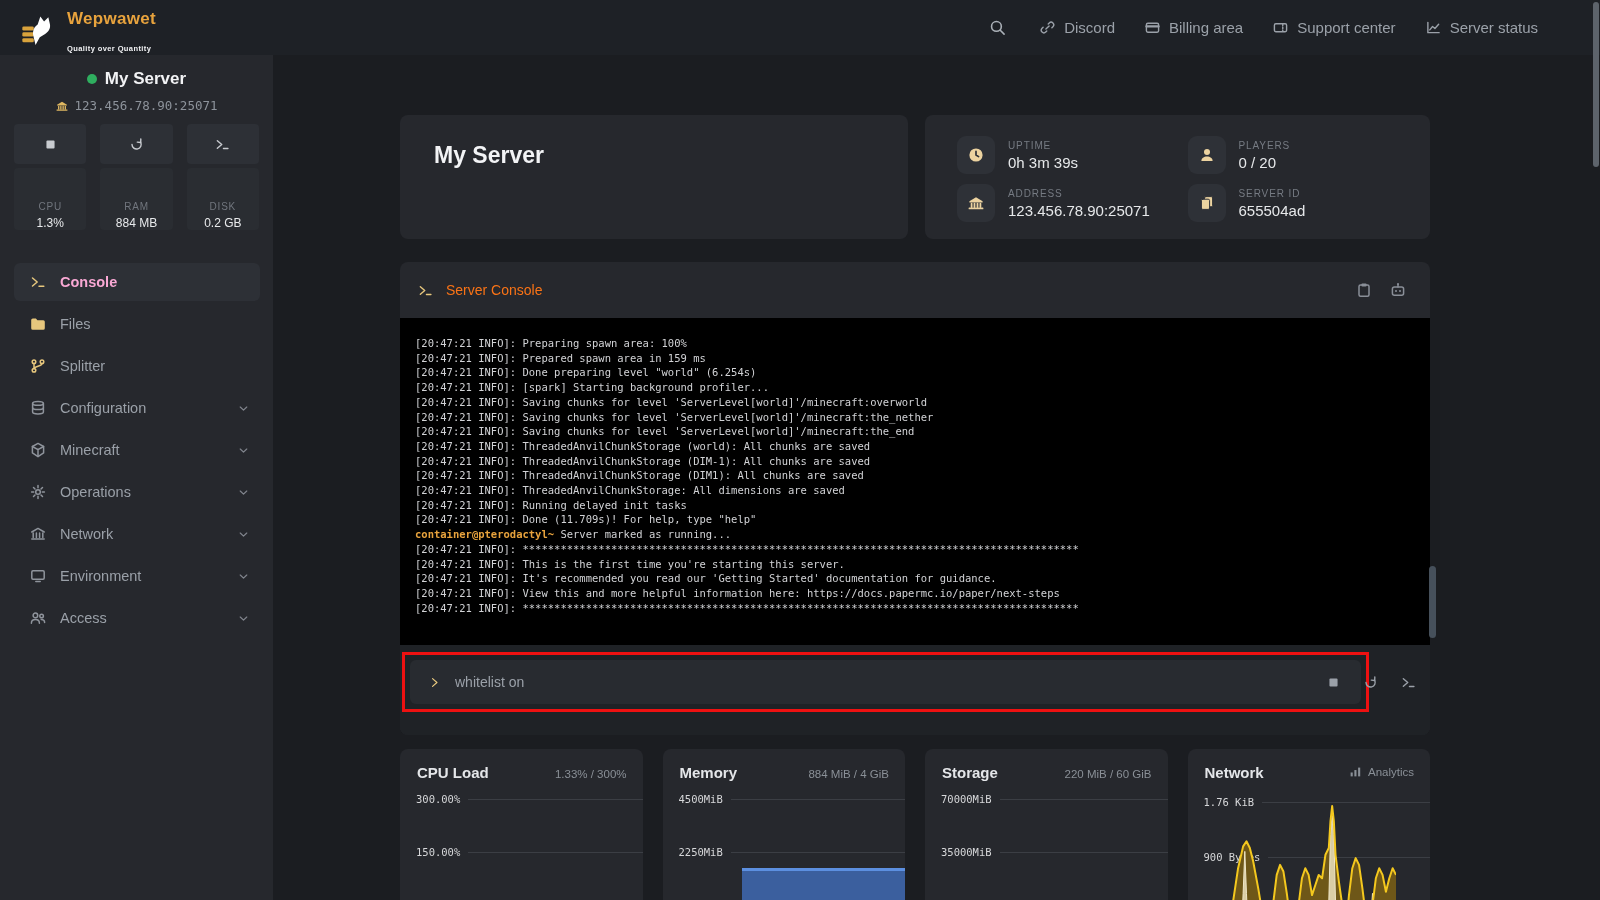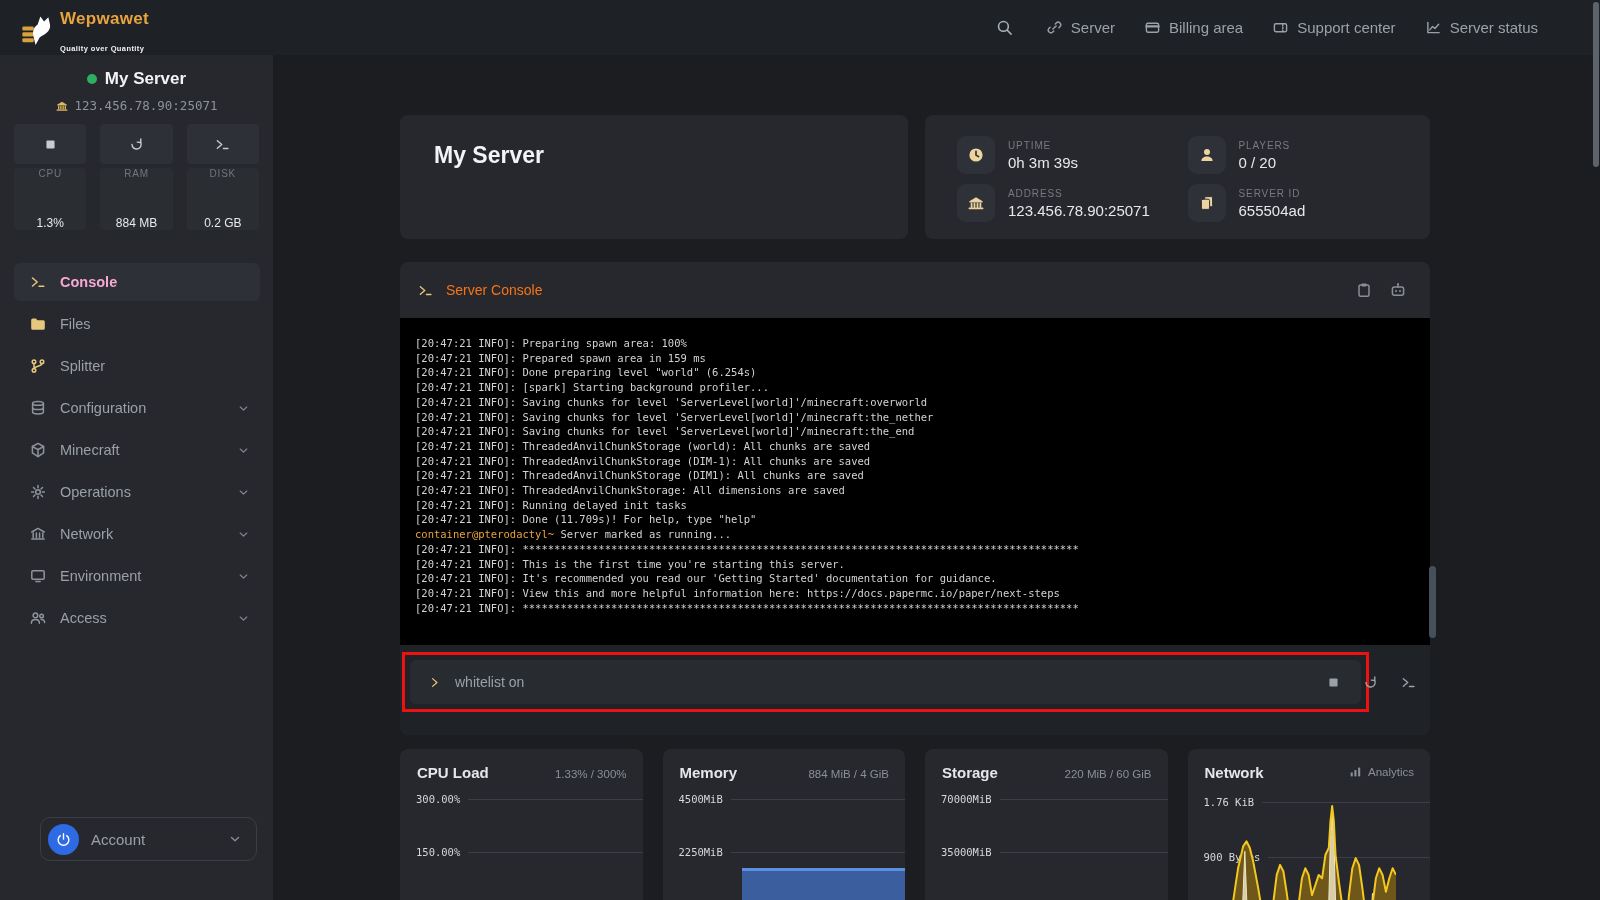--- a/index.html
+++ b/index.html
@@ -2,21 +2,21 @@
 <html><head>
 <meta charset="utf-8">
 <style>
   *{box-sizing:border-box;margin:0;padding:0}
   html,body{width:1600px;height:900px;overflow:hidden;background:#1b1d21;
     font-family:"Liberation Sans",sans-serif;color:#e8eaec}
   svg.ic{display:block}
 
   
   #topbar{position:absolute;top:0;left:0;width:1600px;height:55px;background:#1e2126;z-index:5}
-  #brand{position:absolute;left:20px;top:9px;display:flex;align-items:center;gap:2px}
+  #brand{position:absolute;left:20px;top:9px;display:flex;align-items:center;gap:9px}
   #brand-name{font-size:17px;font-weight:bold;color:#e8a33d;letter-spacing:.3px}
   #brand-tag{font-size:7.5px;font-weight:bold;color:#f2f3f5;letter-spacing:.4px;margin-top:15px}
   #topnav{position:absolute;right:62px;top:0;height:55px;display:flex;align-items:center;gap:30px}
   .tn-item{display:flex;align-items:center;gap:9px;color:#9ba1a9;font-size:15px;cursor:pointer}
   .tn-item svg{color:#9ba1a9}
   #search-btn{color:#aab0b7;margin-right:4px}
 
   
   #win-scroll{position:absolute;right:0;top:0;width:8px;height:900px;z-index:9}
   #win-thumb{position:absolute;right:1px;top:2px;width:6px;height:165px;border-radius:3px;background:#5d636b}
@@ -30,21 +30,21 @@
   #server-addr{margin-top:9px;display:flex;align-items:center;justify-content:center;gap:7px;
     color:#8d939b;font-family:"DejaVu Sans Mono",monospace;font-size:12.5px}
   #server-addr svg{color:#e0b861}
   #power-grid{position:absolute;top:69px;left:14px;right:14px;display:grid;
     grid-template-columns:repeat(3,1fr);gap:14px}
   .pwr{height:40px;background:#2d3036;border:none;border-radius:4px;display:flex;
     align-items:center;justify-content:center;color:#c8cbd0;cursor:pointer}
   #stats-grid{position:absolute;top:113px;left:14px;right:14px;display:grid;
     grid-template-columns:repeat(3,1fr);gap:14px}
   .scell{height:62px;background:#2a2d32;border-radius:4px;display:flex;flex-direction:column;
-    align-items:center;justify-content:space-between;gap:4px}
+    align-items:center;justify-content:flex-end;gap:4px}
   .scell .sl{font-size:10px;letter-spacing:.8px;color:#71767e}
   .scell .sv{font-size:12px;font-weight:400;color:#e8eaec}
   #side-nav{position:absolute;top:208px;left:14px;right:13px}
   .nav-item{height:38px;margin-bottom:4px;display:flex;align-items:center;gap:14px;
     padding:0 10px 0 16px;border-radius:6px;color:#9aa0a8;font-size:14.5px;cursor:pointer}
   .nav-item .nico{width:16px;display:flex;color:#8f949c}
   .nav-item.accent .nico{color:#e7c77d}
   .nav-item.active{background:#2d3036;color:#f9a8d4;font-weight:600}
   .nav-item.active .nico{color:#e7c77d}
   .nav-item .chev{margin-left:auto;color:#80858d}
@@ -76,21 +76,21 @@
   #console-head{position:absolute;top:0;left:0;right:0;height:56px;display:flex;align-items:center;
     padding:0 22px 0 18px}
   #console-head .cico{color:#e7c77d;margin-right:13px}
   #console-title{font-size:14px;color:#f97316}
   #console-actions{margin-left:auto;display:flex;gap:14px;color:#8a8f98}
   #console-actions .cab{background:none;border:none;color:#8a8f98;cursor:pointer;padding:2px}
   #console-log{position:absolute;top:56px;left:0;right:0;bottom:90px;background:#000000;
     padding:18px 14px 0 15px;font-family:"DejaVu Sans Mono",monospace;font-size:10.5px;
     line-height:14.7px;color:#d2d3d6;white-space:pre;overflow:hidden}
   .cl .pre{color:#d2d3d6}
-  .cl .pre.gold{color:#e8a33d;font-weight:normal}
+  .cl .pre.gold{color:#e8a33d;font-weight:bold}
   #console-foot{position:absolute;bottom:0;left:0;right:0;height:90px;background:#1f2226}
   #cmd-highlight{position:absolute;left:2px;top:7px;width:967px;height:60px;
     border:3px solid #ee1111}
   #cmd-box{position:absolute;inset:5px;background:#282b30;border-radius:6px;display:flex;align-items:center}
   #cmd-box .prompt{color:#e7c77d;margin:0 14px 0 18px}
   #cmd-input{background:transparent;border:none;outline:none;color:#9ba1a9;font-size:14px;
     font-family:"Liberation Sans",sans-serif;flex:1}
   #cmd-actions{position:absolute;left:925px;top:0;height:75px;display:flex;align-items:center;gap:19px;color:#9ba1a9}
   #cmd-actions .cab{background:none;border:none;color:#9ba1a9;cursor:pointer;padding:2px}
   #console-scroll-thumb{position:absolute;left:1156px;top:511px;width:7px;height:72px;
@@ -138,21 +138,21 @@
       </span>
 
   <div class="tn-item">
         <span>
           <svg class="ic" width="15" height="15" viewBox="0 0 16 16" fill="none" stroke="currentColor" stroke-width="1.5" stroke-linecap="round" stroke-linejoin="round">
             <path d="M6.3 9.7l3.4-3.4"></path>
             <path d="M8.8 4.3l1.1-1.1a2.7 2.7 0 013.9 3.9l-1.1 1.1"></path>
             <path d="M7.2 11.7l-1.1 1.1a2.7 2.7 0 01-3.9-3.9l1.1-1.1"></path>
           </svg>
         </span>
-        <span>Server</span>
+        <span>Discord</span>
       </div>
       <div class="tn-item">
         <span>
           <svg class="ic" width="15" height="15" viewBox="0 0 16 16" fill="none" stroke="currentColor" stroke-width="1.5" stroke-linecap="round" stroke-linejoin="round">
             <rect x="1.5" y="3.5" width="13" height="9.5" rx="1.5"></rect>
             <line x1="1.5" y1="6.8" x2="14.5" y2="6.8" stroke-width="2.4"></line>
           </svg>
         </span>
         <span>Billing area</span>
       </div>
@@ -348,34 +348,20 @@
           </svg>
         </span>
         <span>Access</span>
         <span class="chev">
           <svg class="ic" width="13" height="13" viewBox="0 0 16 16" fill="none" stroke="currentColor" stroke-width="1.5" stroke-linecap="round" stroke-linejoin="round">
             <polyline points="4,6.2 8,10 12,6.2"></polyline>
           </svg>
         </span>
       </div>
     </div>
-  <div id="account">
-    <div id="account-avatar">
-        <svg class="ic" width="15" height="15" viewBox="0 0 16 16" fill="none" stroke="currentColor" stroke-width="1.5" stroke-linecap="round" stroke-linejoin="round">
-          <path d="M8 1.8v5.8"></path>
-          <path d="M4.6 3.9a5.7 5.7 0 106.8 0"></path>
-        </svg>
-      </div>
-    <span id="account-label">Account</span>
-    <span class="chev">
-        <svg class="ic" width="14" height="14" viewBox="0 0 16 16" fill="none" stroke="currentColor" stroke-width="1.5" stroke-linecap="round" stroke-linejoin="round">
-          <polyline points="4,6.2 8,10 12,6.2"></polyline>
-        </svg>
-      </span>
-  </div>
 </div>
 
 <div id="main">
 
   <div id="title-card">
     <div id="page-title">My Server</div>
   </div>
 
   <div id="info-card">
     <div id="info-grid">

